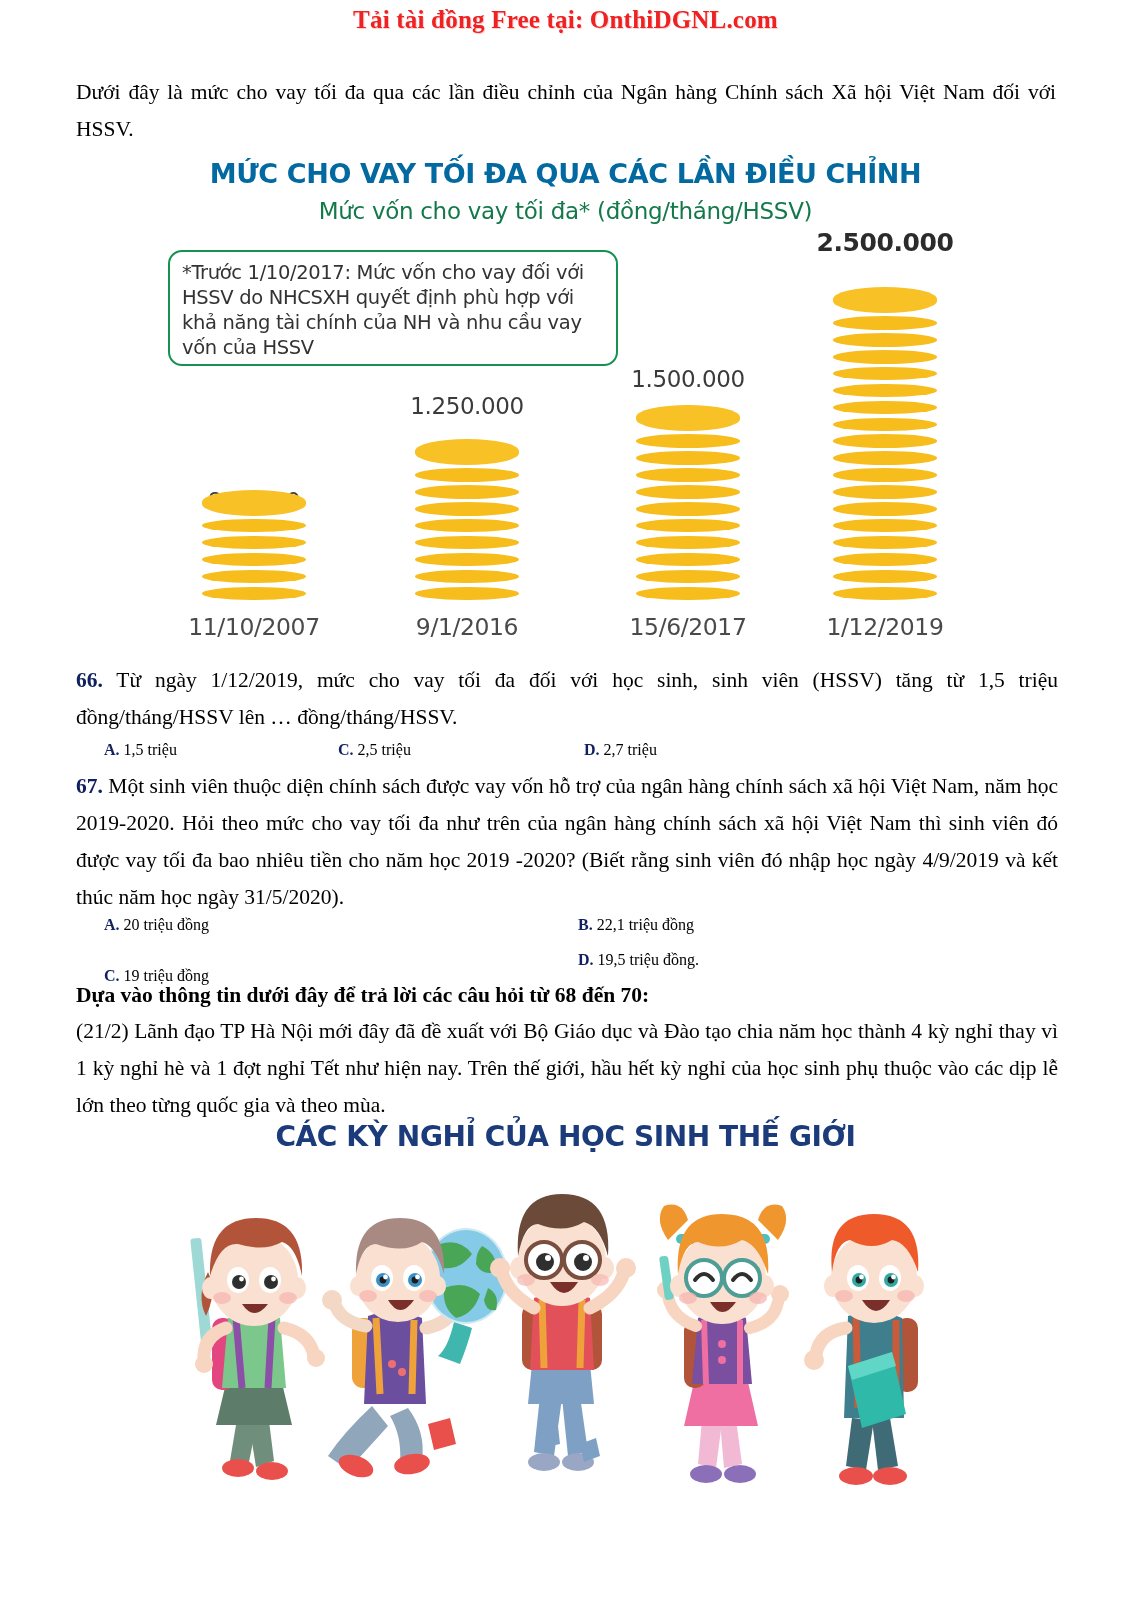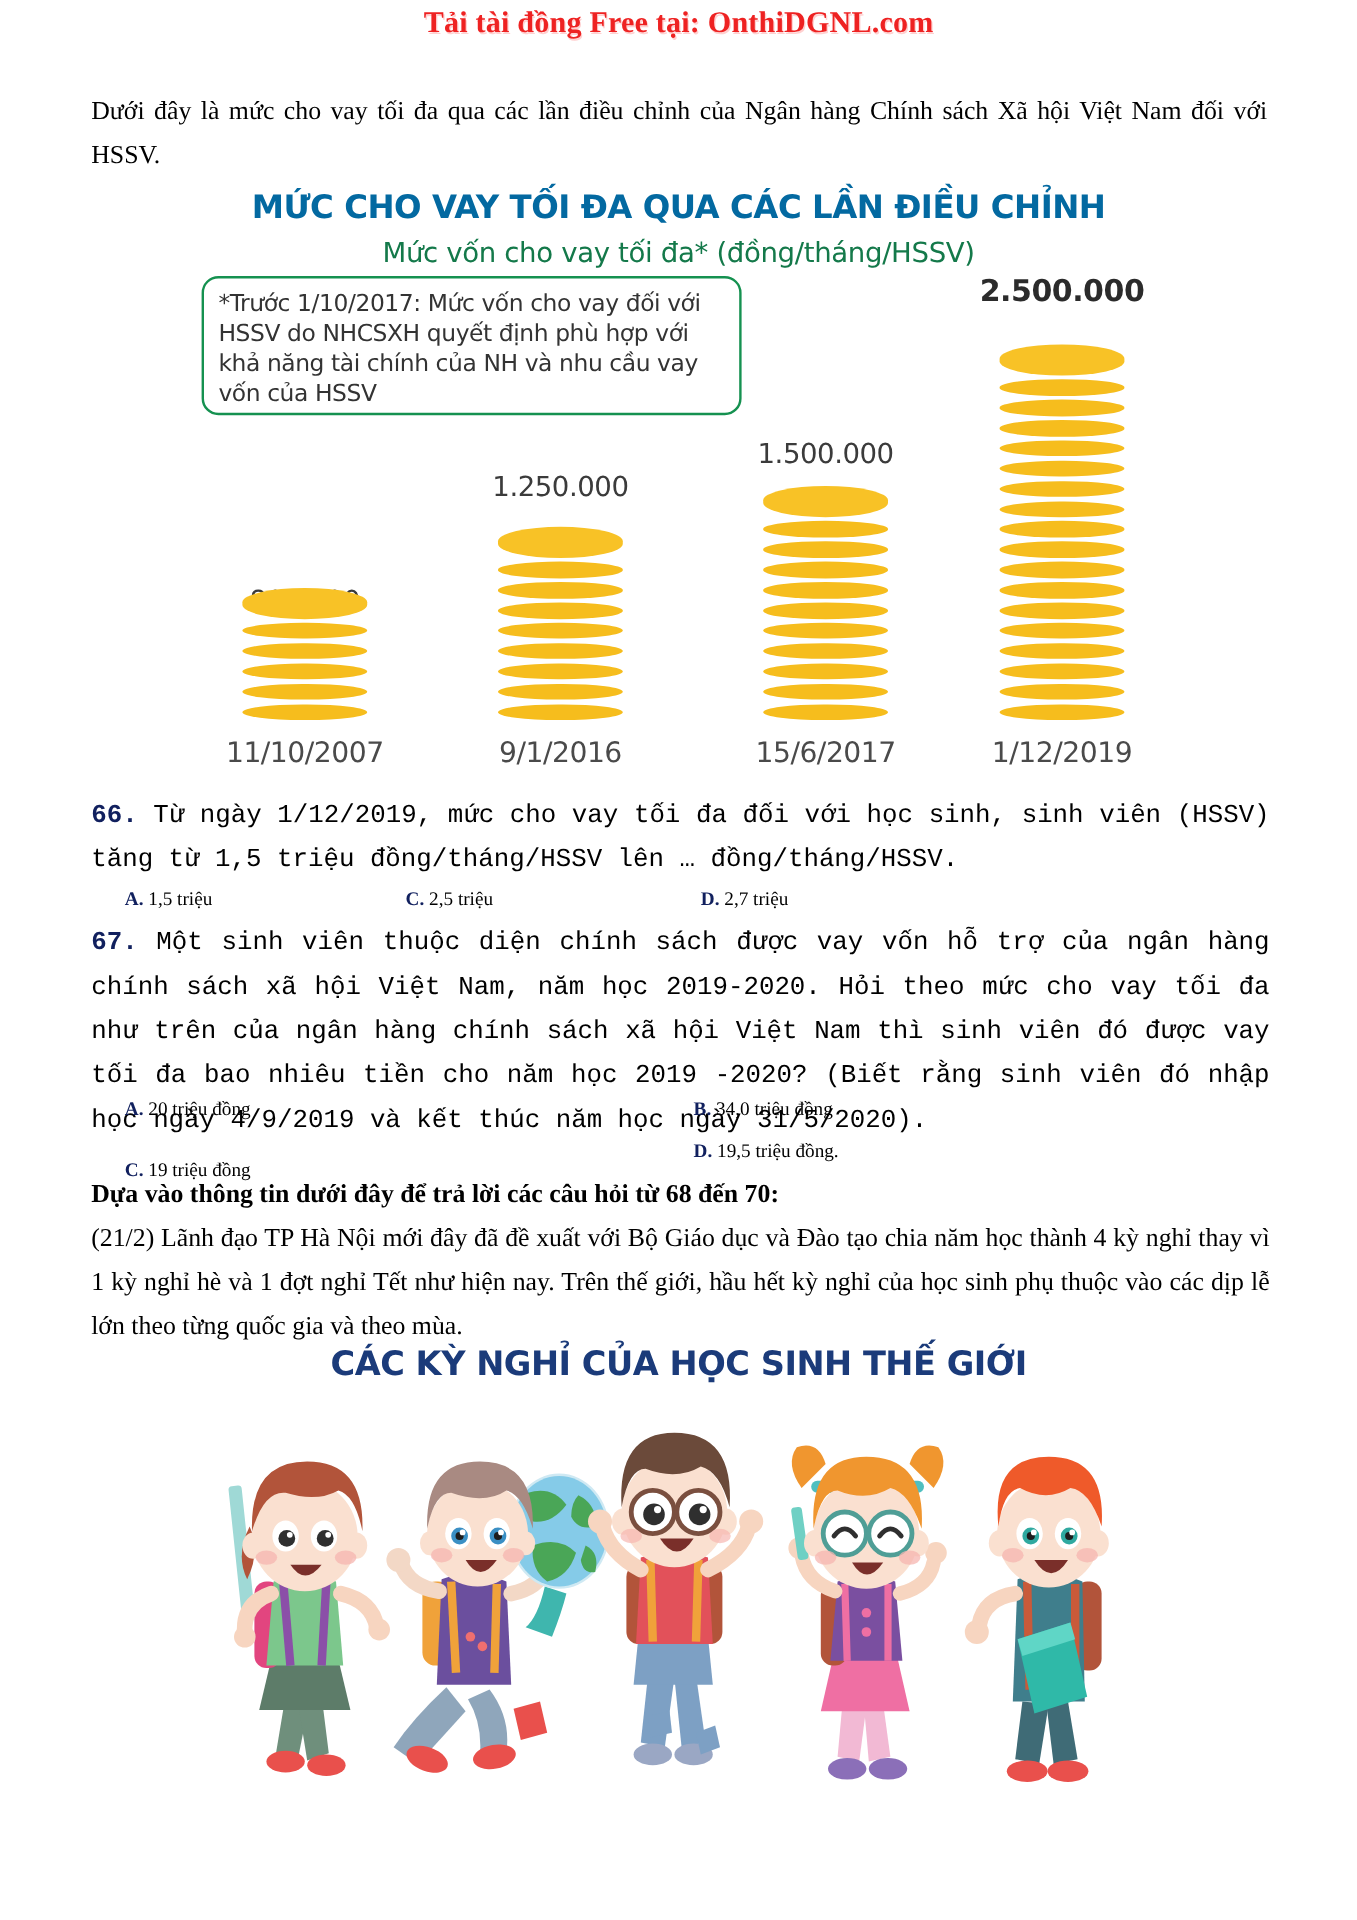--- a/index.html
+++ b/index.html
@@ -49,21 +49,21 @@
   }
   .intro {
     top: 74px;
     left: 76px;
     width: 980px;
   }
   .q-block {
     position: absolute;
     left: 76px;
     width: 982px;
-    font-family: Liberation Mono, monospace;
+    font-family: Liberation Serif, serif;
     font-size: 21.5px;
     line-height: 37px;
     text-align: justify;
   }
   .qnum {
     font-weight: bold;
     color: #11205e;
   }
   .opt-row {
     position: absolute;
@@ -120,21 +120,21 @@
     width: 1131px;
     text-align: center;
     font-family: "DejaVu Sans", sans-serif;
     font-size: 23px;
     color: #14794a;
     letter-spacing: -0.3px;
   }
   .note-box {
     position: absolute;
     left: 168px;
-    top: 80px;
+    top: 100px;
     width: 450px;
     height: 116px;
     border: 2.5px solid #159150;
     border-radius: 14px;
     box-sizing: border-box;
     padding: 8px 10px 6px 12px;
     background: #fff;
   }
   .note-box p {
     margin: 0;
@@ -332,21 +332,21 @@
 
   <div class="q-block" style="top:768px;">
     <span class="qnum">67.</span><span> Một sinh viên thuộc diện chính sách được vay vốn hỗ trợ của ngân hàng chính sách xã hội Việt Nam, năm học 2019-2020. Hỏi theo mức cho vay tối đa như trên của ngân hàng chính sách xã hội Việt Nam thì sinh viên đó được vay tối đa bao nhiêu tiền cho năm học 2019 -2020? (Biết rằng sinh viên đó nhập học ngày 4/9/2019 và kết thúc năm học ngày 31/5/2020).</span>
   </div>
 
   <div class="opt-row" style="top:908px;">
     <span class="opt" style="width:474px; padding-left:28px;">
       <span class="lab">A.</span><span>20 triệu đồng</span>
     </span>
     <span class="opt">
-      <span class="lab">B.</span><span>34,0 triệu đồng</span>
+      <span class="lab">B.</span><span>22,1 triệu đồng</span>
     </span>
   </div>
 
   <div class="opt-row" style="top:943px;">
     <span class="opt" style="width:474px; padding-left:28px;margin-top:16px;">
       <span class="lab">C.</span><span>19 triệu đồng</span>
     </span>
     <span class="opt">
       <span class="lab">D.</span><span>19,5 triệu đồng.</span>
     </span>

